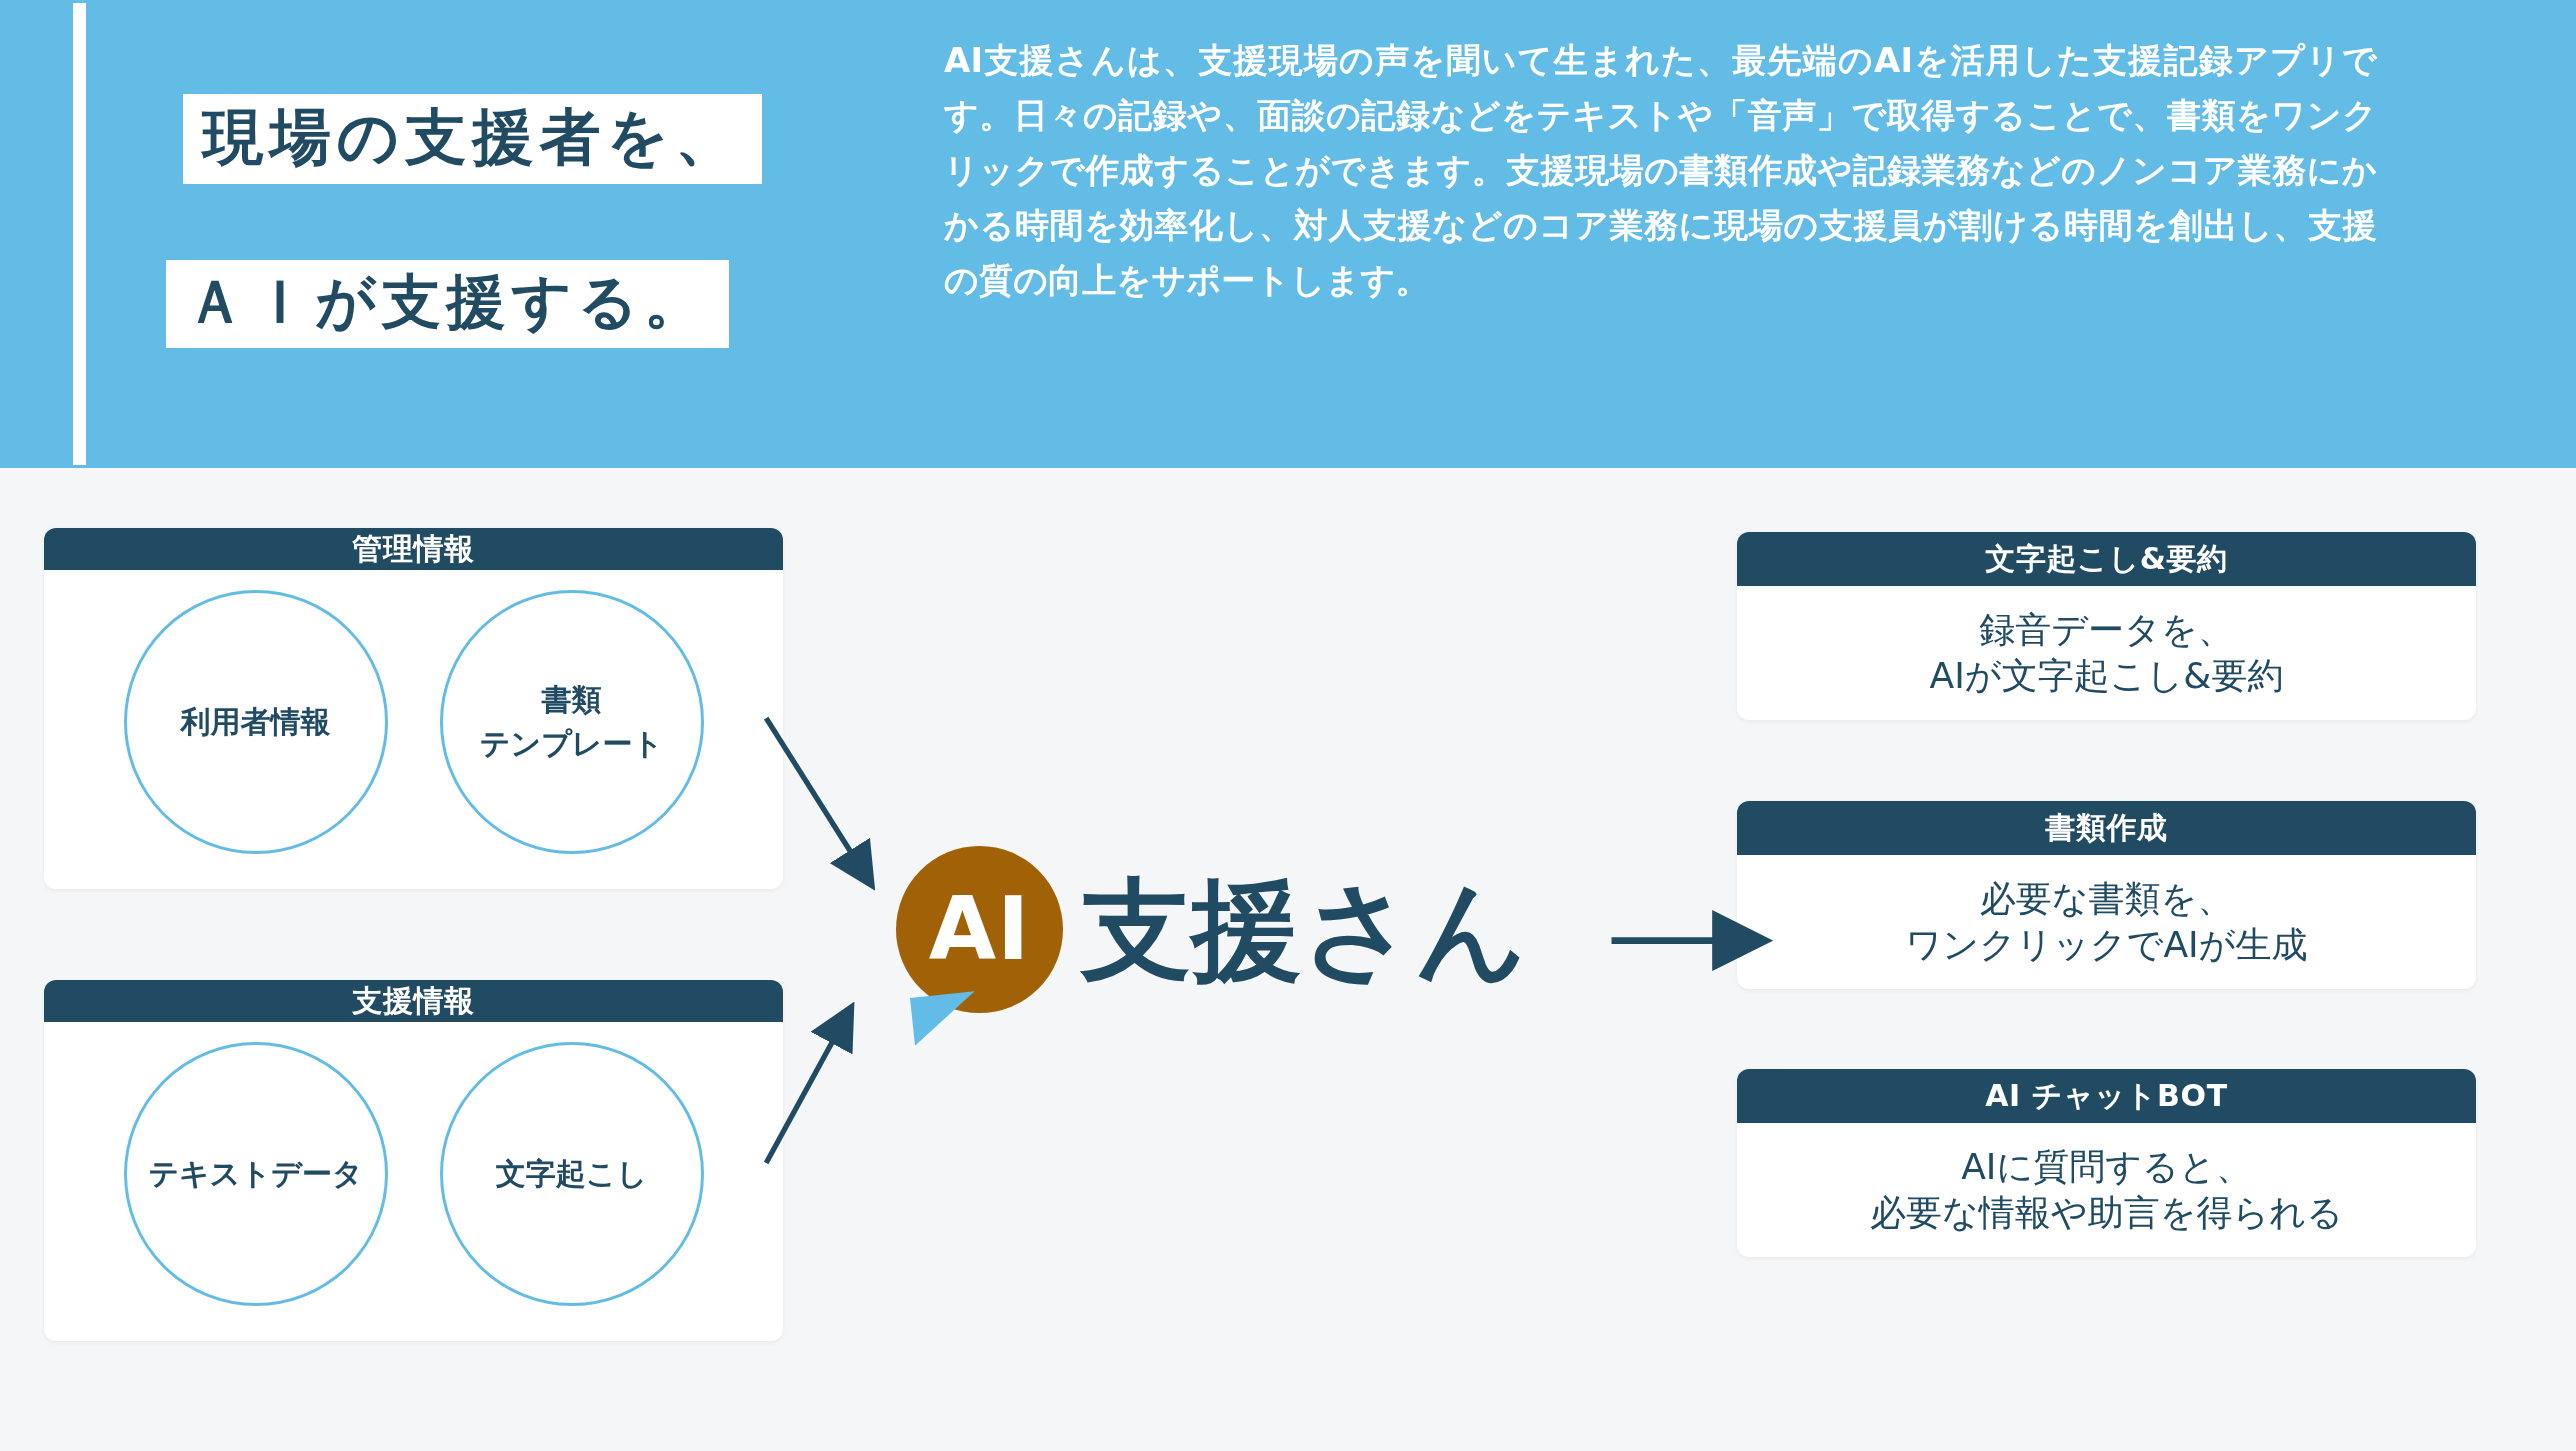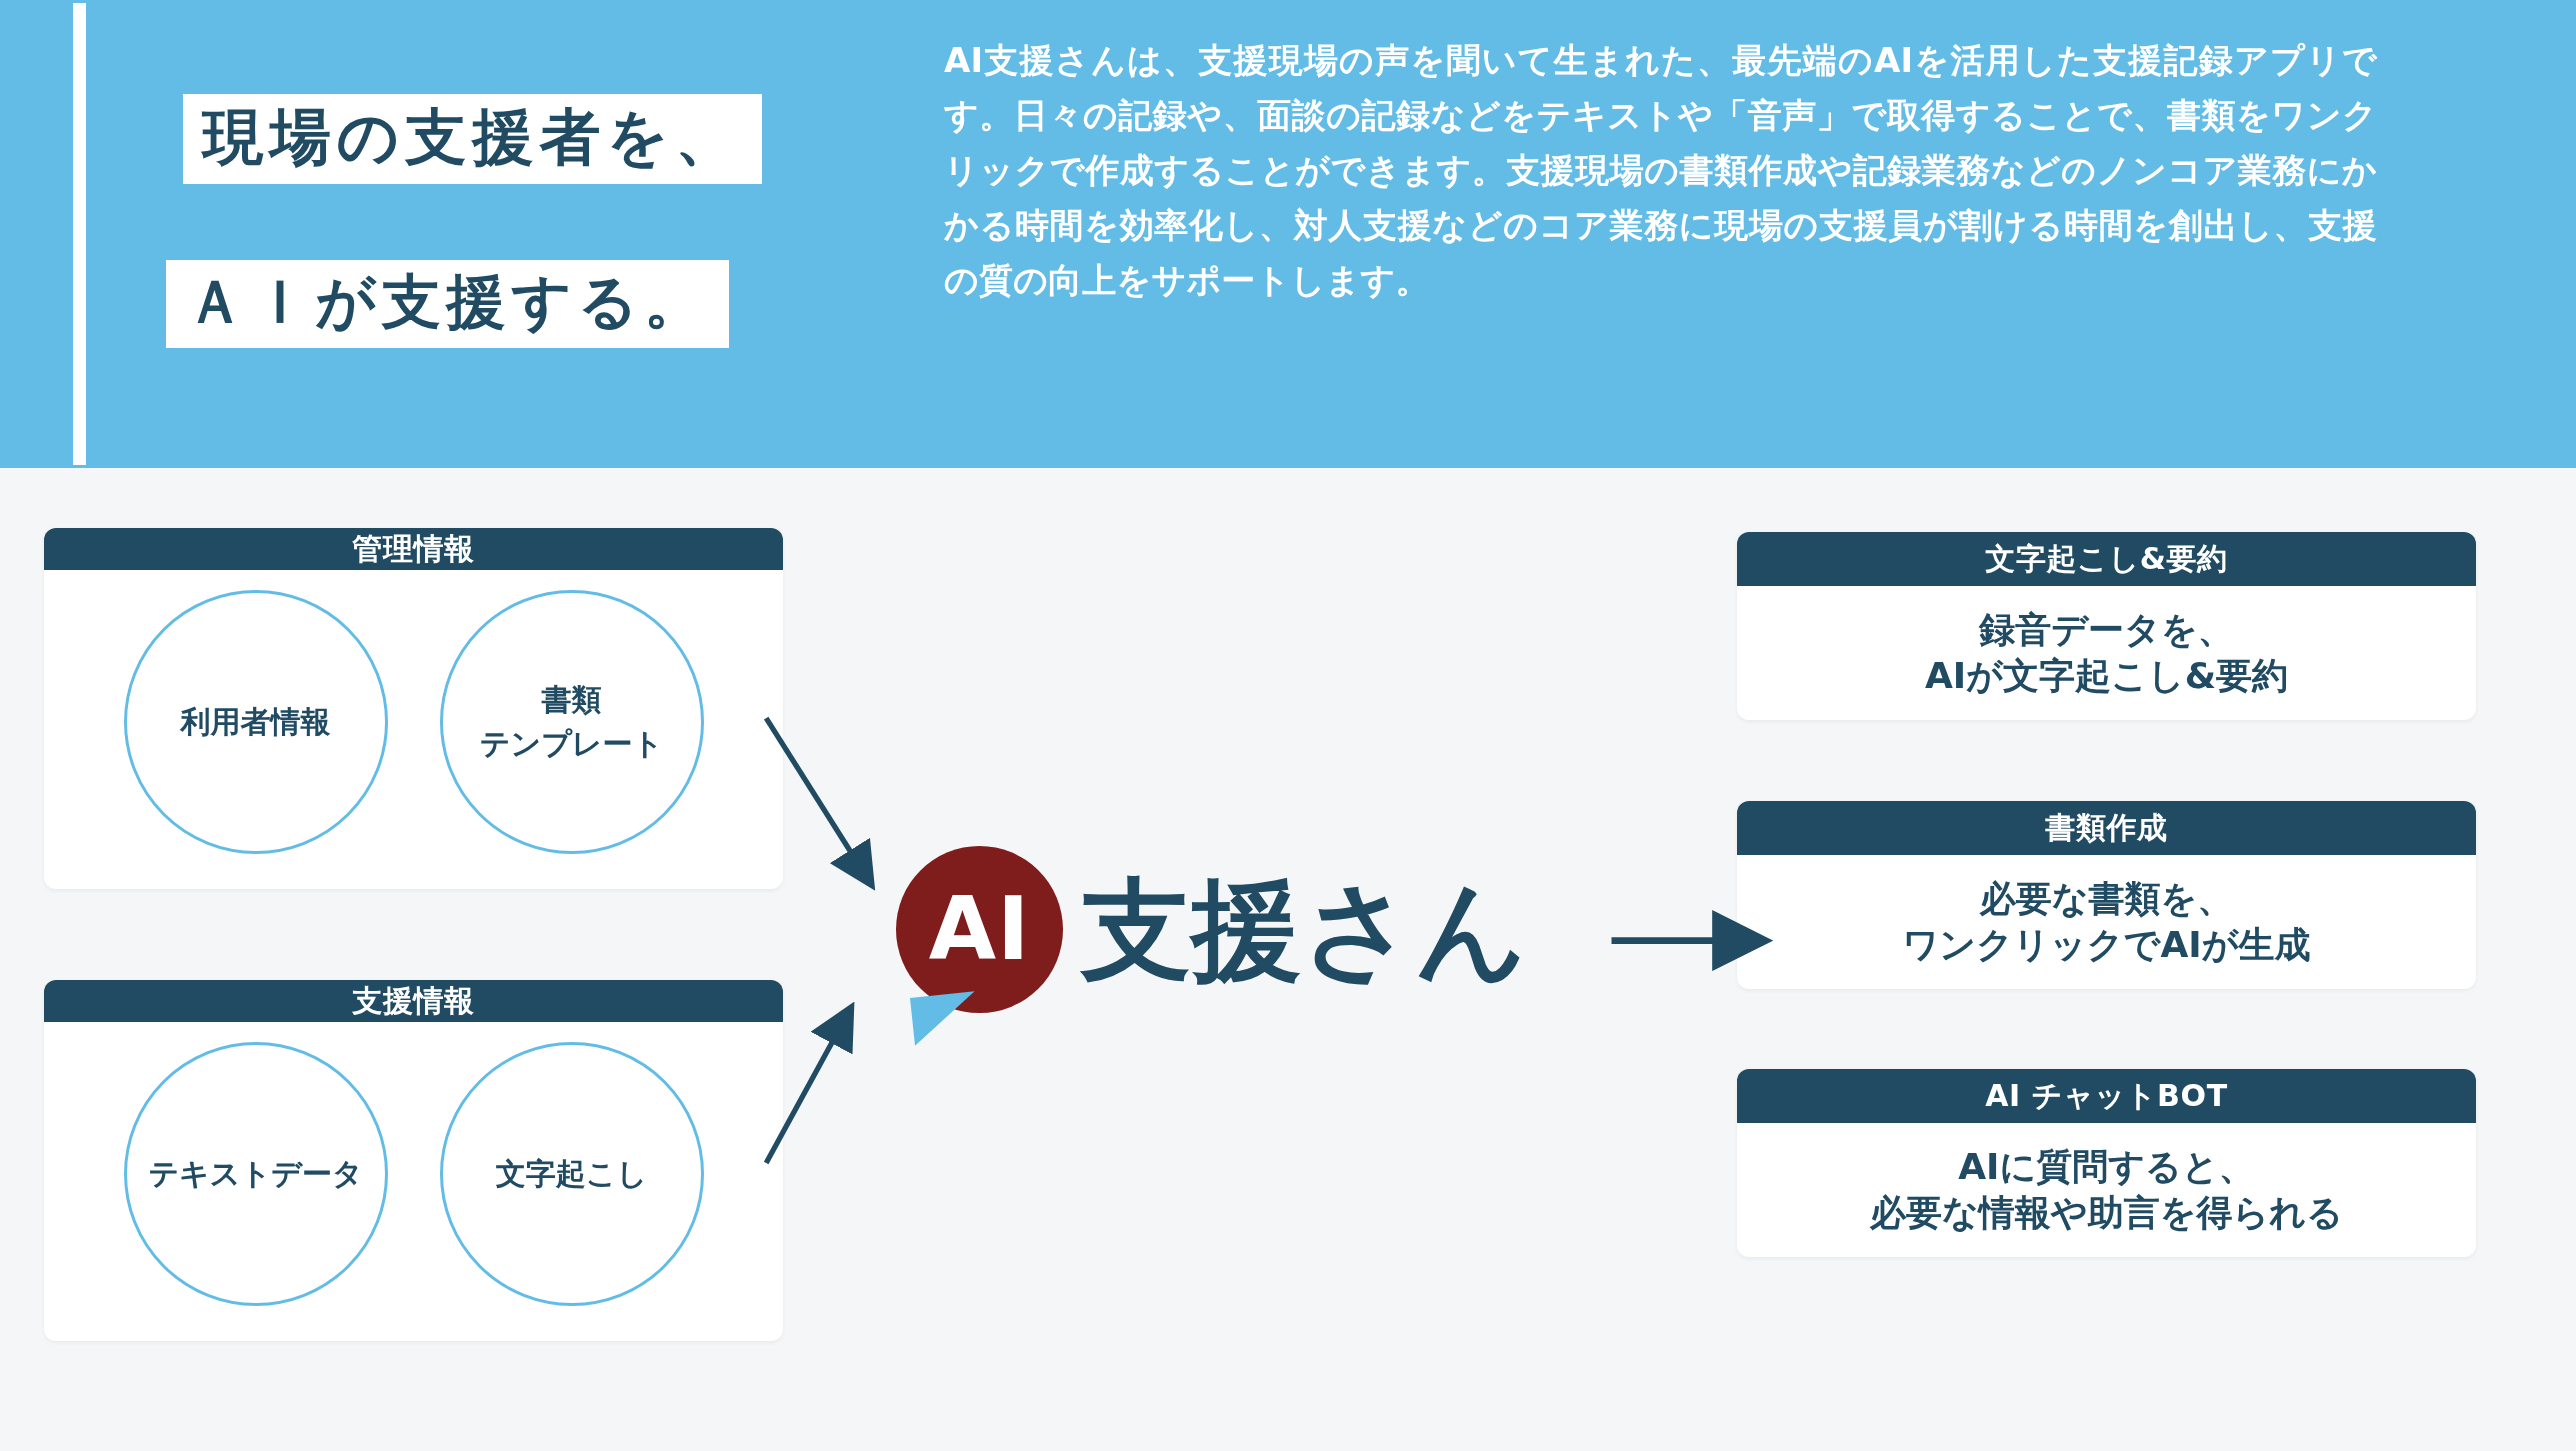--- a/index.html
+++ b/index.html
@@ -87,36 +87,36 @@
     box-sizing:border-box;
     flex:0 0 auto;
   }
   #card-kanri{left:44px;top:528px;}
   #card-shien{left:44px;top:980px;}
   
   .right-card{left:1737px;width:739px;}
   .right-card .card-header{height:54px;font-size:30px;}
   .right-card .card-body{
     height:134px;
-    color:#204b63;font-weight:bold;font-size:36px;line-height:1.28;
+    color:#204b63;font-weight:normal;font-size:36px;line-height:1.28;
     text-align:center;
     font-family:"DejaVu Sans","Liberation Sans",sans-serif;
   }
   #card-moji{top:532px;}
   #card-shorui{top:801px;}
   #card-bot{top:1069px;}
   
   #logo{
     position:absolute;left:896px;top:846px;
     display:flex;align-items:center;
   }
   #logo-bubble{
     position:relative;
     width:167px;height:167px;
-    background:#7f1d1d;
+    background:#a16207;
     border-radius:50%;
     display:flex;align-items:center;justify-content:center;
     flex:0 0 auto;
   }
   #logo-bubble::after{
     content:"";position:absolute;
     left:13.6px;bottom:-33px;
     width:0;height:0;
     border-left:0 solid transparent;
     border-right:65px solid transparent;

